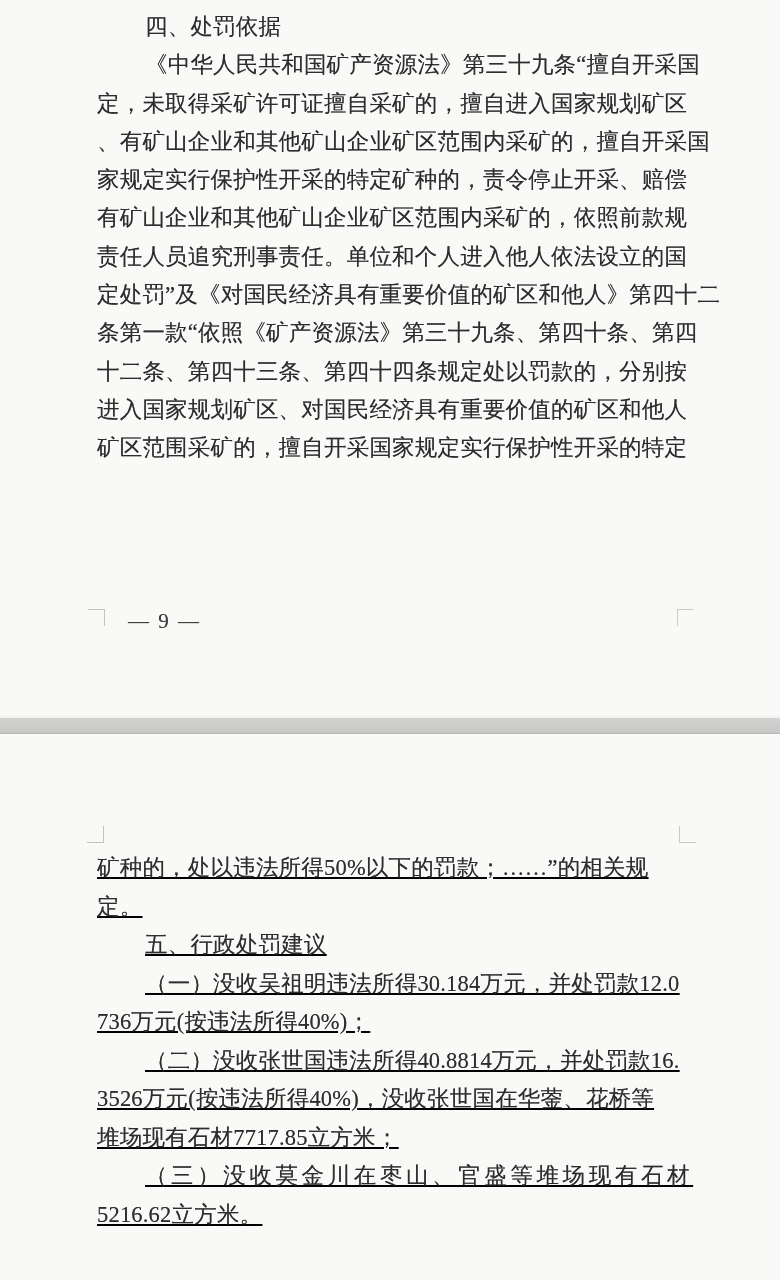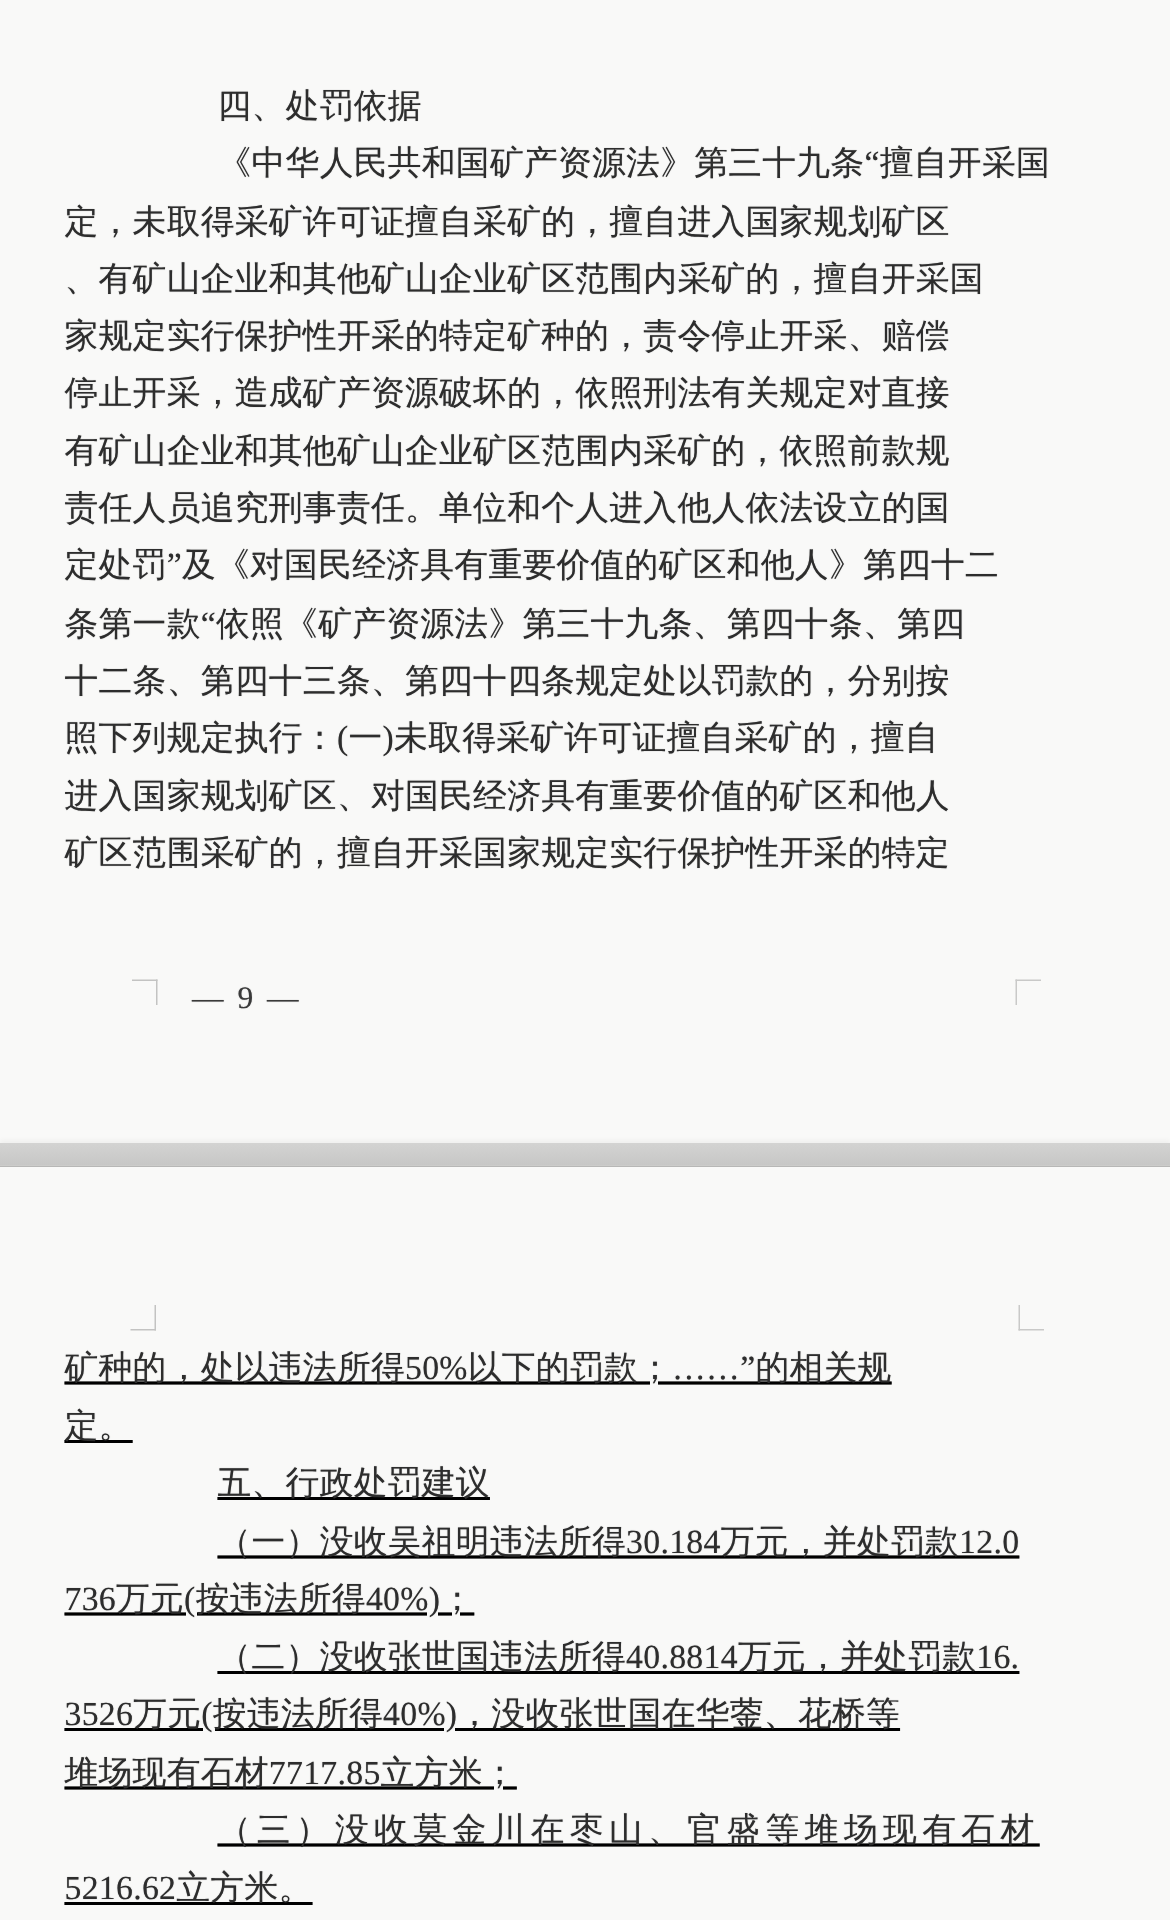--- a/index.html
+++ b/index.html
@@ -1,26 +1,26 @@
 <!DOCTYPE html>
 <html><head>
 <meta charset="utf-8">
 <style>
   html,body{margin:0;padding:0;}
   body{
     width:780px;height:1280px;position:relative;overflow:hidden;
     background:#f9f9f8;
     font-family:"Liberation Serif","DejaVu Serif",serif;
   }
-  .stage{position:absolute;inset:0;width:780px;height:1028px;margin-top:44px;}
+  .stage{position:absolute;inset:0;width:780px;height:1028px;}
   
   .page{position:absolute;left:0;width:780px;}
   .line{
     height:38.3px;line-height:38.3px;
-    padding-left:43px;
+    padding-left:97px;
     font-size:22.5px;color:#2d2d2d;
     white-space:nowrap;
     letter-spacing:0.2px;
     text-shadow:0 0 0.6px rgba(45,45,45,0.55);
   }
   .ind{padding-left:145px;}
   .spread{letter-spacing:3.6px;}
   #page1{top:8px;}
   #page2{top:849px;text-decoration:underline;}
   .page2-line{height:38.5px;line-height:38.5px;}
@@ -52,27 +52,25 @@
 <body>
 
 <div class="stage">
 
   <div class="page" id="page1">
     <div class="line ind">四、处罚依据</div>
     <div class="line ind">《中华人民共和国矿产资源法》第三十九条“擅自开采国</div>
     <div class="line">定，未取得采矿许可证擅自采矿的，擅自进入国家规划矿区</div>
     <div class="line">、有矿山企业和其他矿山企业矿区范围内采矿的，擅自开采国</div>
     <div class="line">家规定实行保护性开采的特定矿种的，责令停止开采、赔偿</div>
-    <div class="line">停止开采，造成矿产资源破坏的，依照刑法有关规定对直接</div>
     <div class="line">有矿山企业和其他矿山企业矿区范围内采矿的，依照前款规</div>
     <div class="line">责任人员追究刑事责任。单位和个人进入他人依法设立的国</div>
     <div class="line">定处罚”及《对国民经济具有重要价值的矿区和他人》第四十二</div>
     <div class="line">条第一款“依照《矿产资源法》第三十九条、第四十条、第四</div>
     <div class="line">十二条、第四十三条、第四十四条规定处以罚款的，分别按</div>
-    <div class="line">照下列规定执行：(一)未取得采矿许可证擅自采矿的，擅自</div>
     <div class="line">进入国家规划矿区、对国民经济具有重要价值的矿区和他人</div>
     <div class="line">矿区范围采矿的，擅自开采国家规定实行保护性开采的特定</div>
   </div>
 
   <div class="mark mark-tr" id="mark-p1-left"></div>
   <div class="mark mark-tl" id="mark-p1-right"></div>
   <div class="pagenum">— 9 —</div>
 
   <div class="separator"></div>
 

